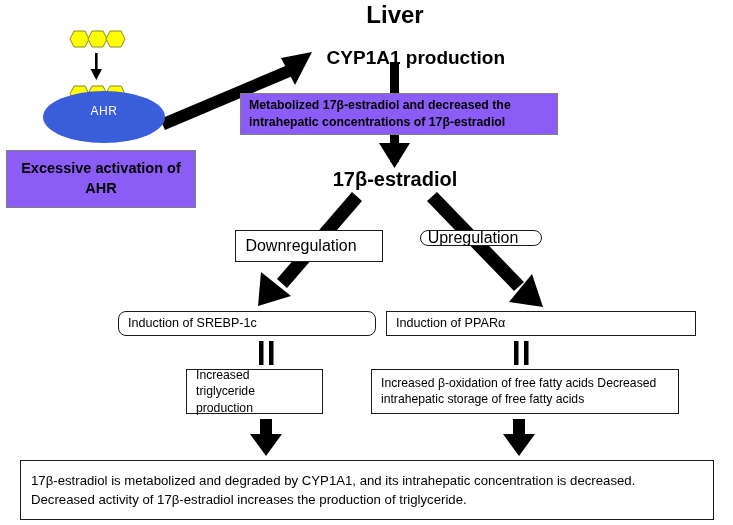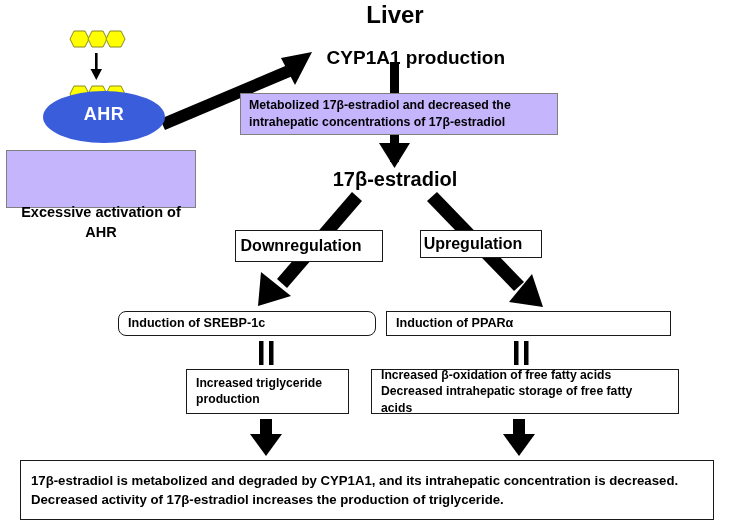--- a/index.html
+++ b/index.html
@@ -7,50 +7,50 @@
   #canvas{position:relative;width:733px;height:525px;overflow:hidden;background:#fff;}
 
   .abs{position:absolute;}
 
   
   .lbl{font-weight:bold;color:#000;white-space:nowrap;line-height:1.1;}
   #dioxins-label{left:0;top:6px;width:196px;text-align:center;font-size:17px;}
   #liver-title{left:300px;top:2px;width:190px;text-align:center;font-size:24px;}
   #cyp-label{left:285px;top:38px;width:220px;text-align:right;font-size:19px;margin-top:10px;}
   #estradiol-label{left:300px;top:168px;width:190px;text-align:center;font-size:20px;}
-  #ahr-text{left:44px;top:105px;width:120px;text-align:center;font-size:18px;color:#ffffff;
-            font-weight:bold;letter-spacing:.5px;}
+  #ahr-text{left:44px;top:105px;width:120px;text-align:center;font-size:12px;color:#ffffff;
+            font-weight:normal;letter-spacing:.5px;}
 
   
   #ahr-ellipse{left:43px;top:91px;width:122px;height:52px;border-radius:50%;
                background:#3a5ddc;}
 
   
-  .gbox{background:#c4b5fd;border:1px solid #808080;box-sizing:border-box;}
+  .gbox{background:#8b5cf6;border:1px solid #808080;box-sizing:border-box;}
   #excessive-box{left:6px;top:150px;width:190px;height:58px;}
   #excessive-text{position:absolute;left:0;right:0;top:50%;transform:translateY(-50%);
-                  text-align:center;font-size:14.5px;font-weight:bold;line-height:1.35;margin-top:44px;}
+                  text-align:center;font-size:14.5px;font-weight:bold;line-height:1.35;}
   #metab-box{left:240px;top:93px;width:318px;height:42px;}
   #metab-text{position:absolute;left:8px;right:6px;top:50%;transform:translateY(-50%);
               text-align:left;font-size:12.3px;font-weight:bold;line-height:1.35;}
 
   
   .wbox{background:#ffffff;border:1.4px solid #1a1a1a;box-sizing:border-box;}
   .wtext{position:absolute;left:0;right:16px;top:50%;transform:translateY(-50%);
-         font-weight:bold;line-height:1.38;}
+         font-weight:normal;line-height:1.38;}
 
   #down-box{left:235px;top:230px;width:148px;height:32px;}
-  #up-box{left:420px;top:230px;width:122px;height:28px;}
+  #up-box{left:420px;top:230px;width:122px;height:16px;border-radius:12px;}
   #down-box .wtext,#up-box .wtext{text-align:center;font-size:16px;}
 
   #srebp-box{left:118px;top:311px;width:258px;height:25px;border-radius:8px;}
-  #ppar-box{left:386px;top:311px;width:285px;height:25px;}
+  #ppar-box{left:386px;top:311px;width:310px;height:25px;}
   #srebp-box .wtext,#ppar-box .wtext{text-align:left;padding-left:9px;font-size:12.6px;}
 
-  #tri-box{left:186px;top:369px;width:163px;height:45px;}
+  #tri-box{left:186px;top:369px;width:137px;height:45px;}
   #tri-box .wtext{text-align:left;padding-left:9px;font-size:12.2px;}
 
   #fatty-box{left:371px;top:369px;width:308px;height:45px;}
   #fatty-box .wtext{text-align:left;padding-left:9px;font-size:12.2px;}
 
   #summary-box{left:20px;top:460px;width:694px;height:60px;}
   #summary-box .wtext{text-align:left;padding-left:10px;padding-right:8px;font-size:13.2px;
                       line-height:1.45;}
 
   

